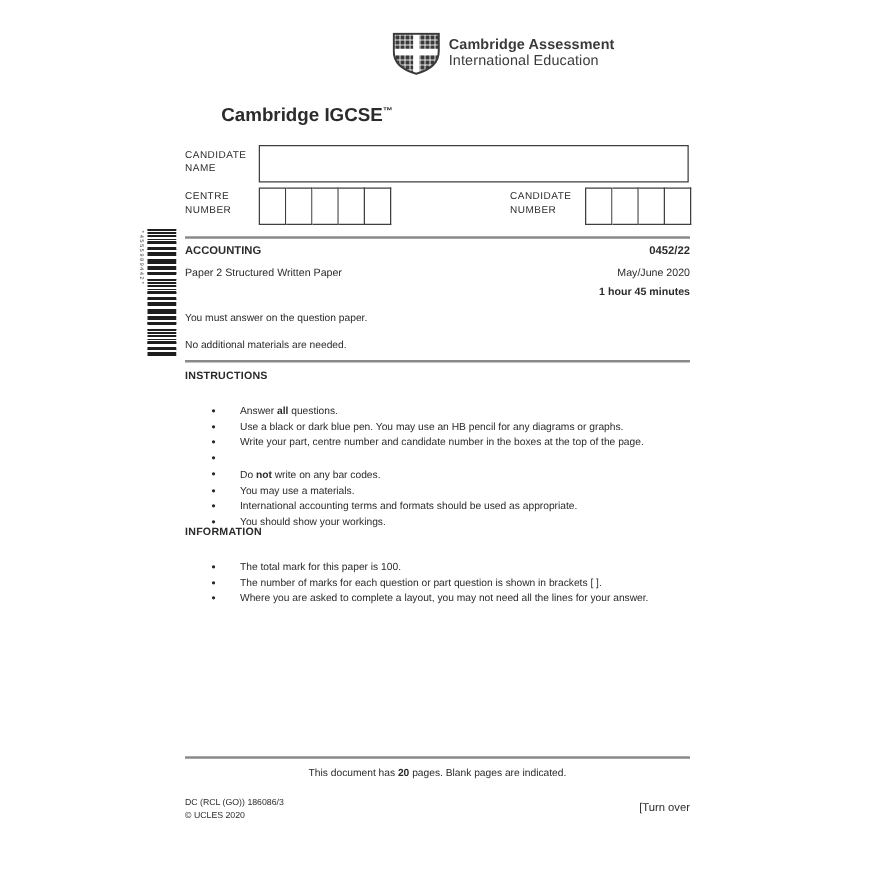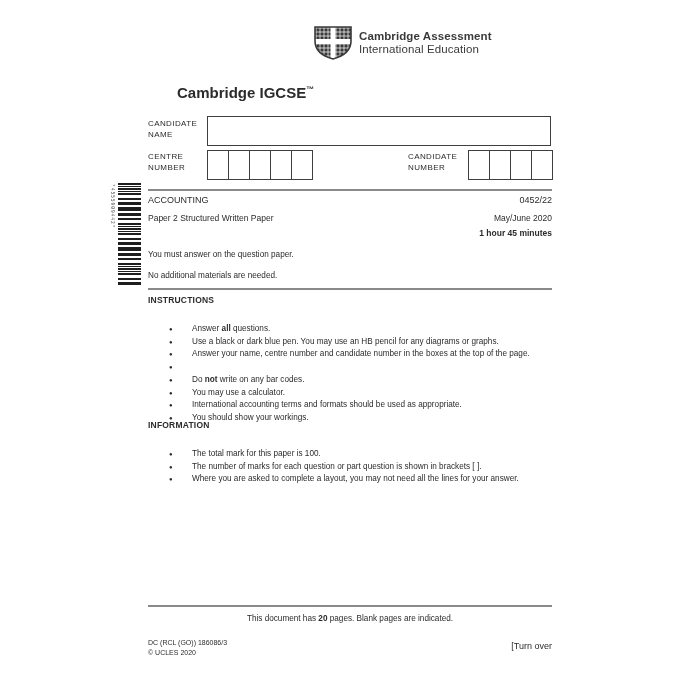--- a/index.html
+++ b/index.html
@@ -24,21 +24,21 @@
   .name-box{position:absolute;left:207px;top:116px;width:342px;height:28px;border:1px solid #3f3f3f;background:#fff;}
   .cells{position:absolute;display:flex;}
   .cell{width:20px;height:28px;border:1px solid #3f3f3f;border-left:none;background:#fff;}
   .cell:first-child{border-left:1px solid #3f3f3f;}
 
   
   .rule{position:absolute;left:148px;width:404px;height:2px;background:#8a8a8a;}
 
   
   .row{position:absolute;left:148px;width:404px;display:flex;justify-content:space-between;}
-  .subject-row{top:195px;font-size:9px;font-weight:normal;gap:44px;}
+  .subject-row{top:195px;font-size:9px;font-weight:bold;gap:44px;}
   .paper-row{top:213px;font-size:8.5px;gap:34px;}
   .paper-row .right{font-weight:normal;}
   .duration-row{position:absolute;left:148px;top:228px;width:404px;text-align:right;font-size:8.5px;font-weight:bold;}
   .note{position:absolute;left:148px;font-size:8.2px;}
 
   
   .sec-h{position:absolute;left:148px;font-size:8.5px;font-weight:bold;letter-spacing:0.2px;}
   .blist{position:absolute;left:148px;width:412px;margin:16px;padding:0;list-style:none;}
   .blist li{display:flex;line-height:12.7px;font-size:8.2px;}
   .blist .bl{width:23px;flex:0 0 23px;padding-left:5px;font-size:6px;line-height:12.7px;color:#2b2b2b;}
@@ -147,32 +147,32 @@
     <li>
         <span class="bl">●</span>
         <span class="tx"><span>Answer </span><span class="b">all</span><span> questions.</span></span>
       </li>
     <li>
         <span class="bl">●</span>
         <span class="tx"><span>Use a black or dark blue pen. You may use an HB pencil for any diagrams or graphs.</span><span class="b"></span><span></span></span>
       </li>
     <li>
         <span class="bl">●</span>
-        <span class="tx"><span>Answer your name, centre number and candidate number in the boxes at the top of the page.</span><span class="b"></span><span></span></span>
+        <span class="tx"><span>Write your part, centre number and candidate number in the boxes at the top of the page.</span><span class="b"></span><span></span></span>
       </li>
     <li>
         <span class="bl">●</span>
       </li>
     <li>
         <span class="bl">●</span>
         <span class="tx"><span>Do </span><span class="b">not</span><span> write on any bar codes.</span></span>
       </li>
     <li>
         <span class="bl">●</span>
-        <span class="tx"><span>You may use a calculator.</span><span class="b"></span><span></span></span>
+        <span class="tx"><span>You may use a materials.</span><span class="b"></span><span></span></span>
       </li>
     <li>
         <span class="bl">●</span>
         <span class="tx"><span>International accounting terms and formats should be used as appropriate.</span><span class="b"></span><span></span></span>
       </li>
     <li>
         <span class="bl">●</span>
         <span class="tx"><span>You should show your workings.</span><span class="b"></span><span></span></span>
       </li>
   </ul>

